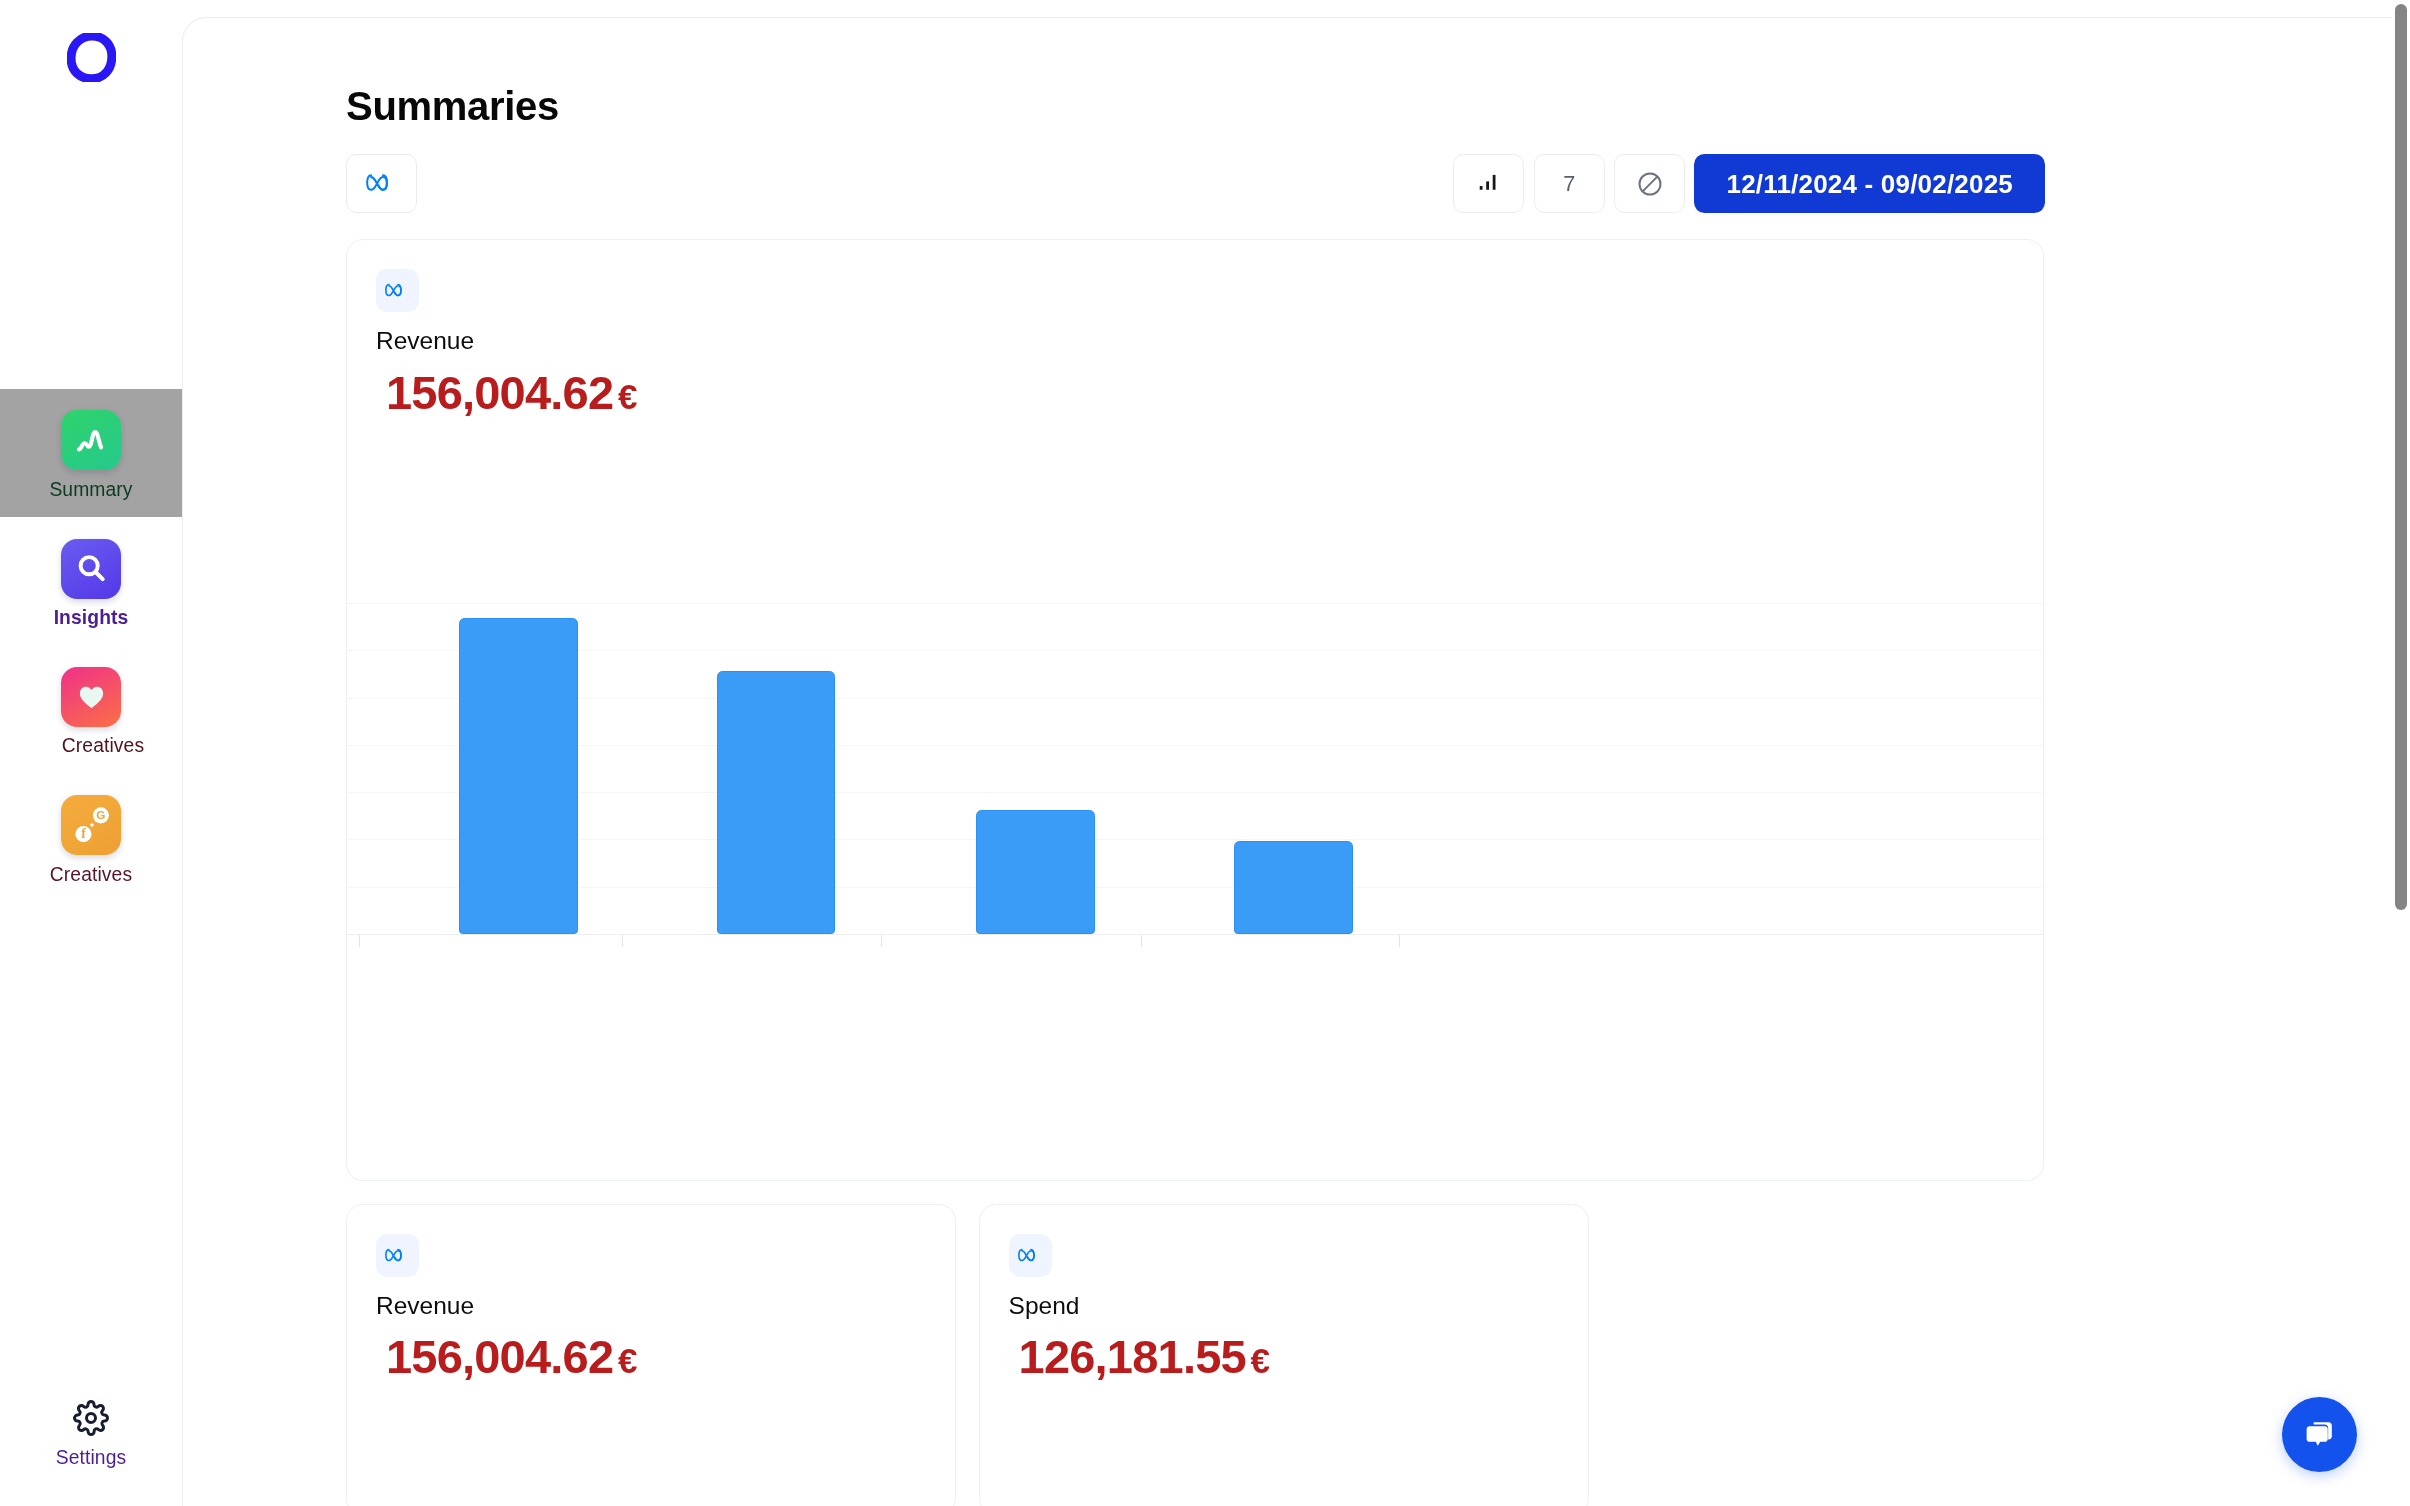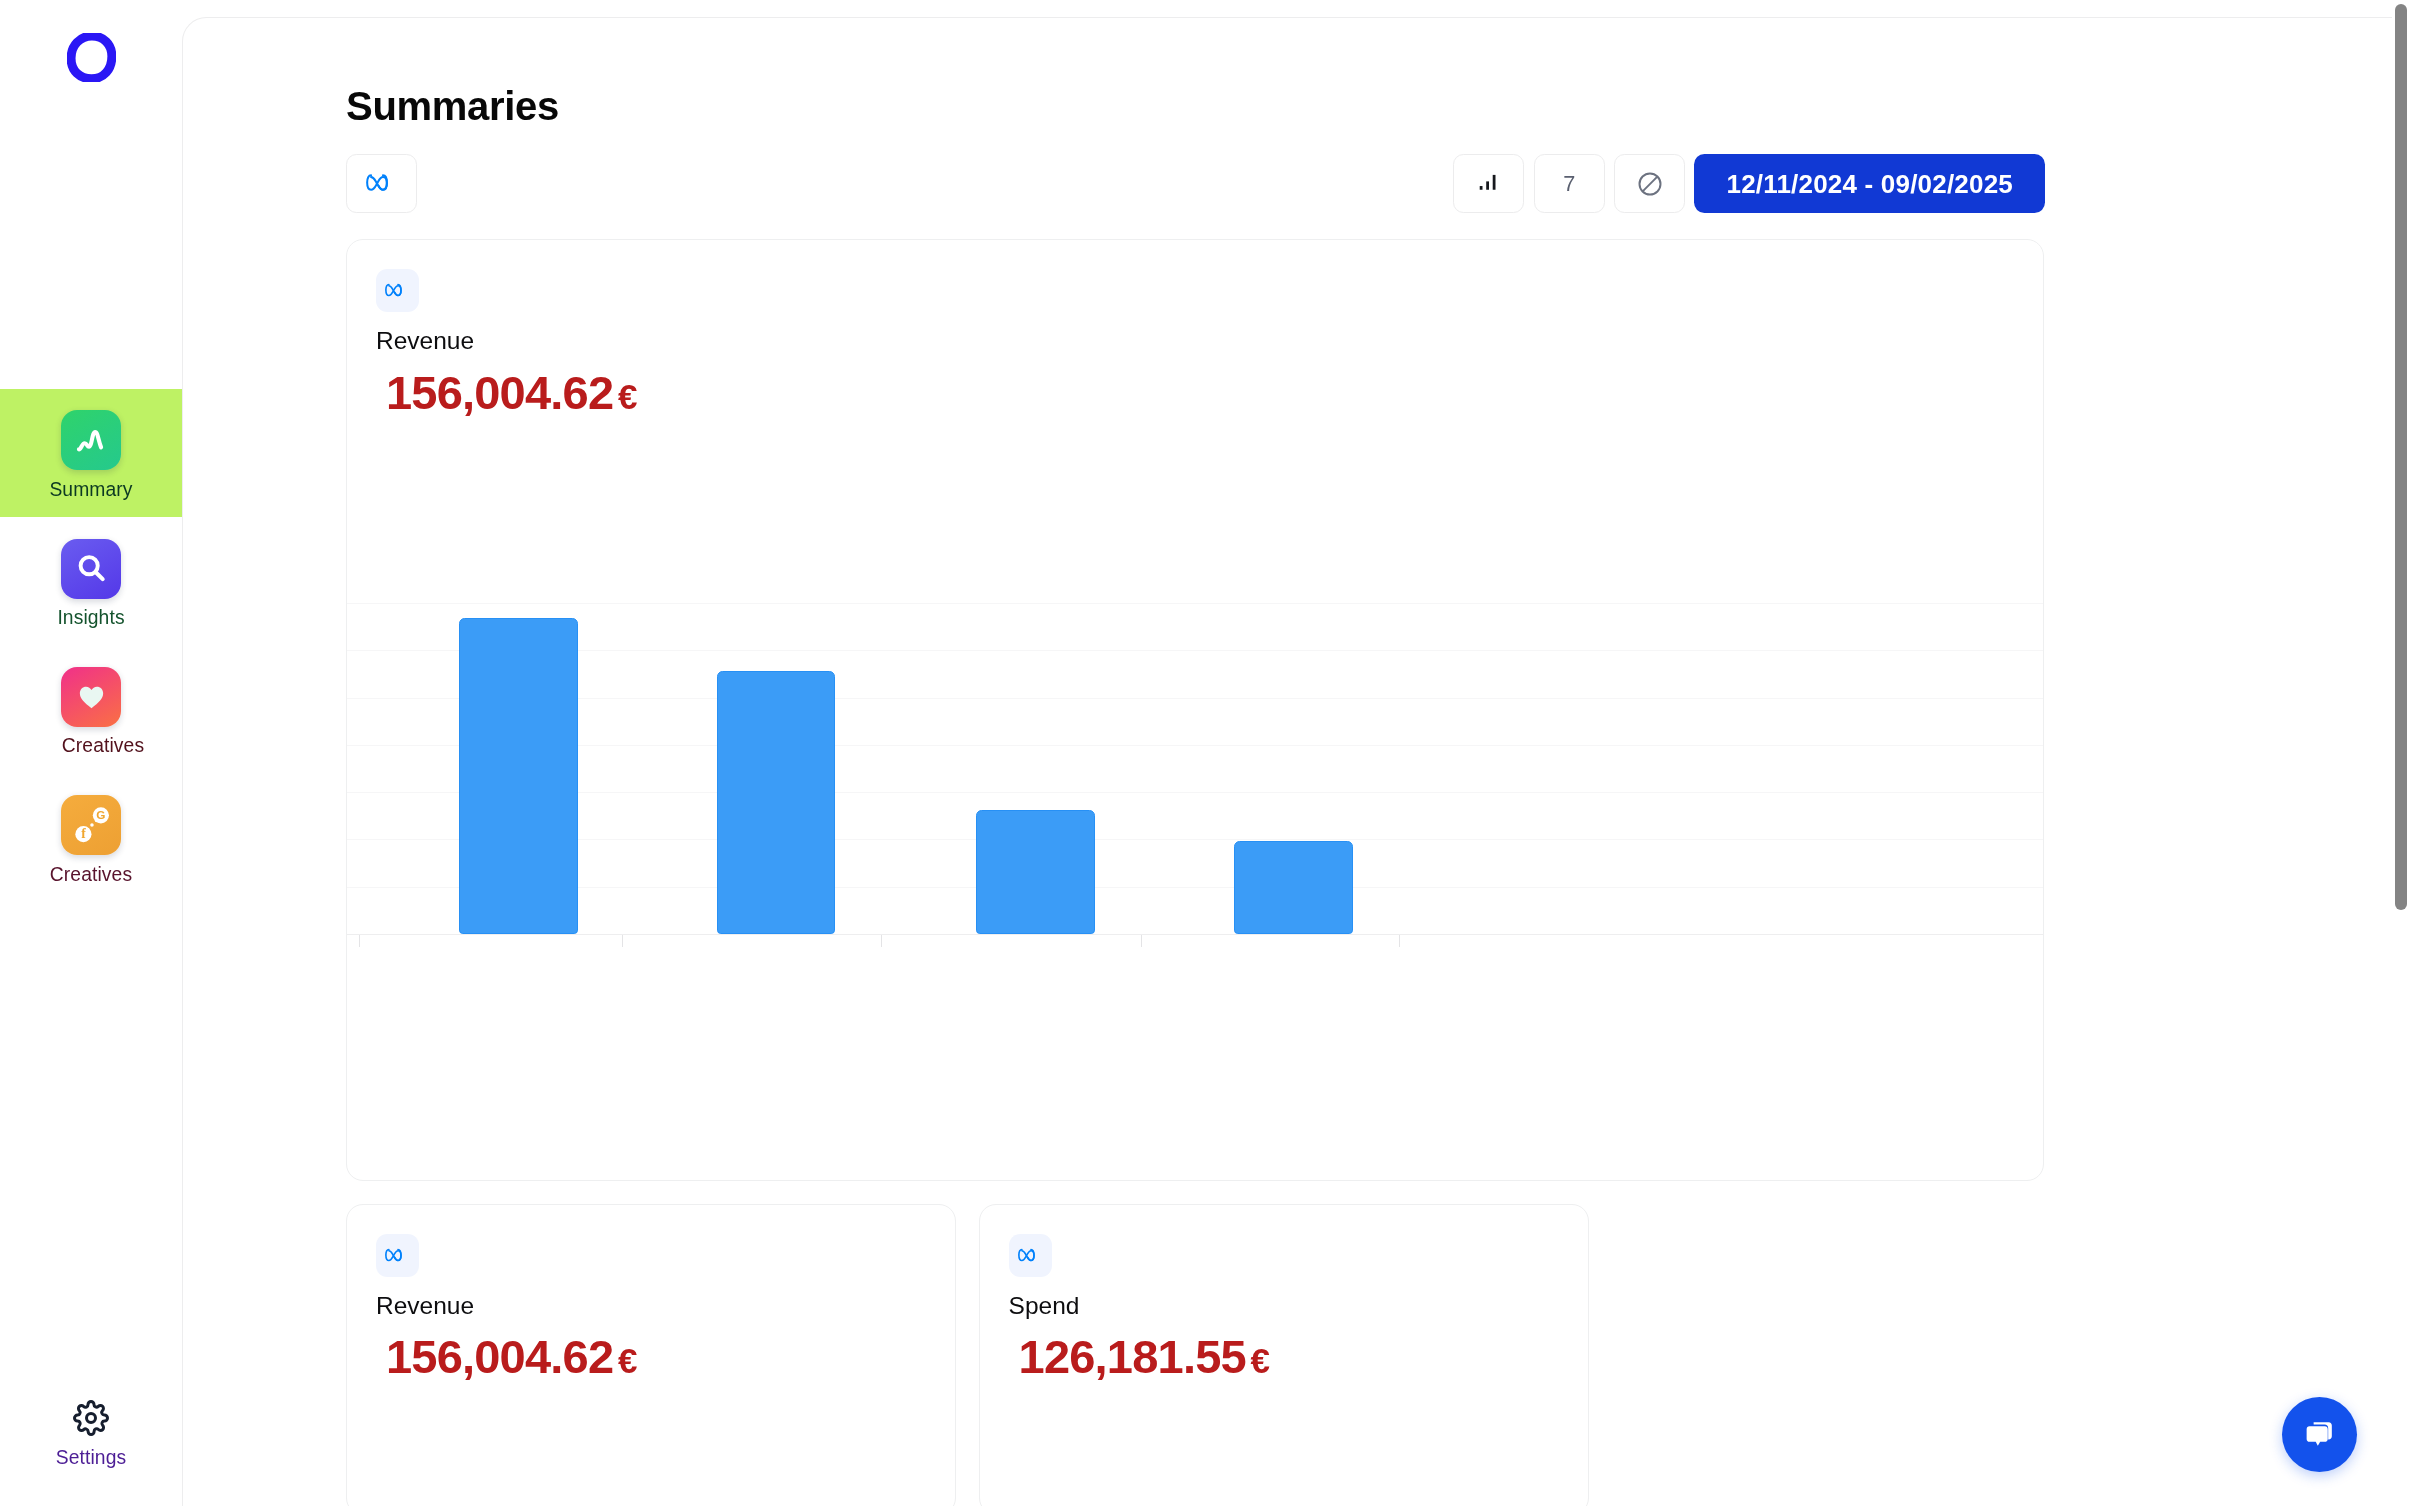--- a/index.html
+++ b/index.html
@@ -53,21 +53,21 @@
   .nav-item {
     width: 100%;
     padding: 21.7px 0 18px 0;
     display: flex;
     flex-direction: column;
     align-items: center;
     gap: 9.4px;
     cursor: pointer;
     background: transparent;
   }
-  .nav-item.active { background: #bef264; }
+  .nav-item.active { background: #a3a3a3; }
 
   .nav-icon {
     width: 60px;
     height: 60px;
     border-radius: 16px;
     display: flex;
     align-items: center;
     justify-content: center;
     box-shadow: 0 2.8px 6.6px rgba(20,30,60,0.16);
     position: relative;
@@ -76,21 +76,21 @@
   .ic-insights { background: linear-gradient(150deg,#6a5cf0 0%,#5438e8 100%); }
   .ic-creatives{ background: linear-gradient(150deg,#f0308a 0%,#fa7044 100%); }
   .ic-journeys { background: linear-gradient(150deg,#f5ac3d 0%,#eda033 100%); }
 
   .nav-label {
     font-size: 19.3px;
     letter-spacing: 0.1px;
     line-height: 1;
   }
   .lbl-summary  { color: #0c3a22; }
-  .lbl-insights { color: #14532d; }
+  .lbl-insights { color: #4c1d95; font-weight: bold; }
   .lbl-creatives{ color: #52111c; margin-left: 24px; }
   .lbl-journeys { color: #58132c; }
   .lbl-settings { color: #4c1d95; }
 
   .settings-item {
     margin-top: auto;
     margin-bottom: 40px;
     width: 100%;
     display: flex;
     flex-direction: column;

